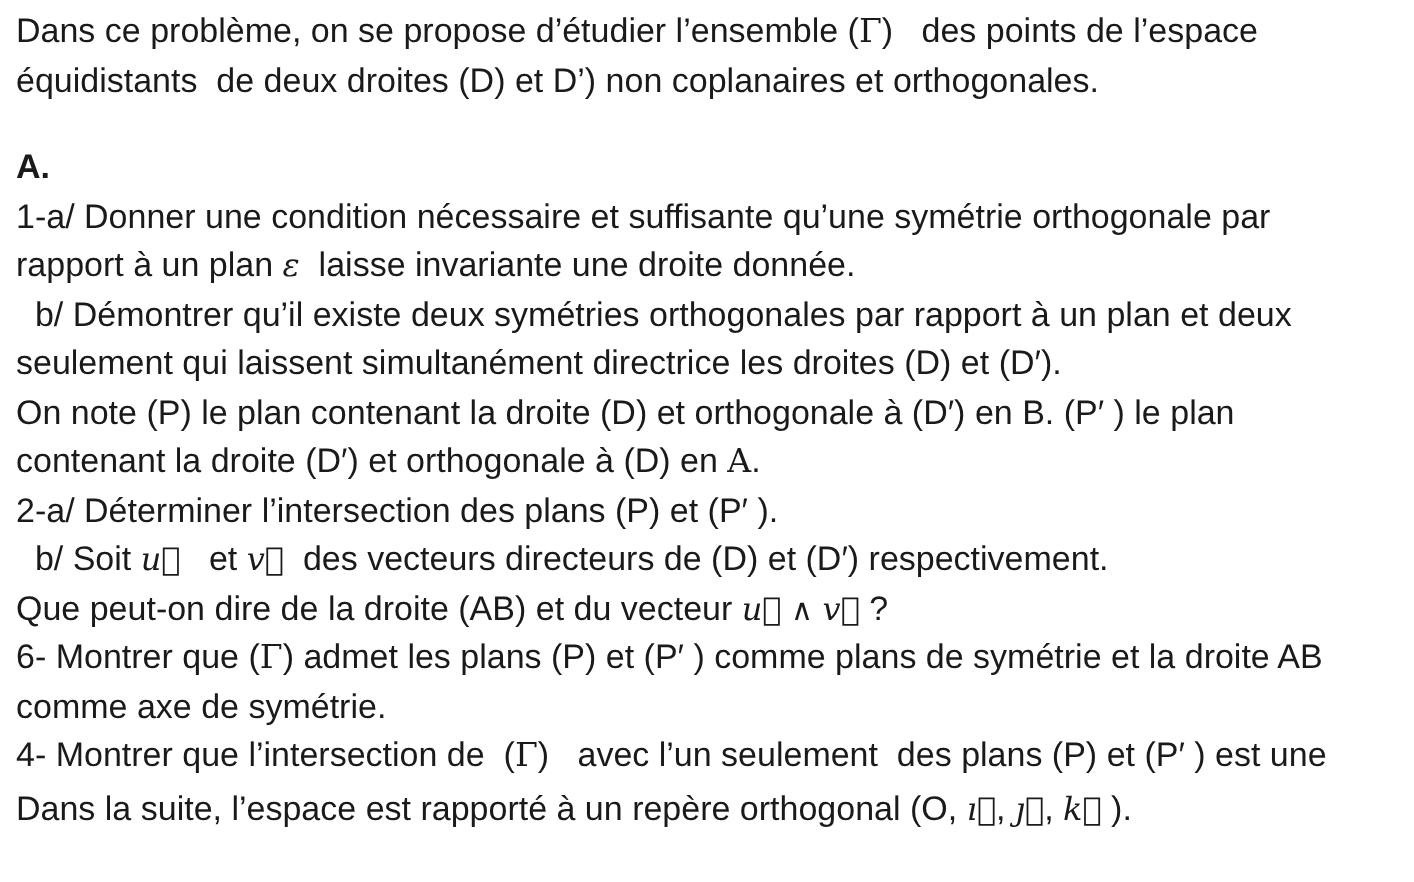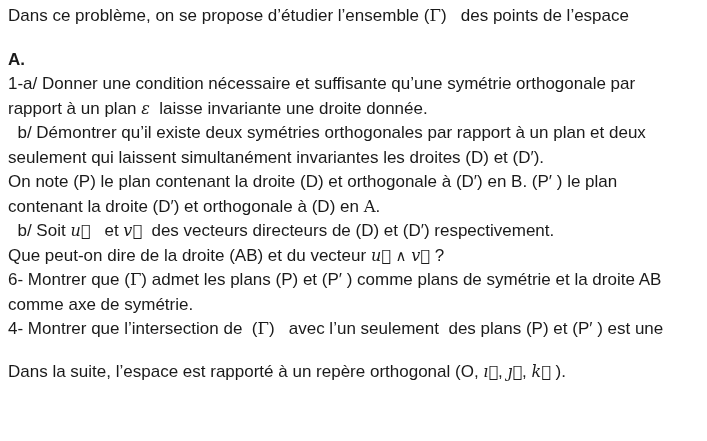--- a/index.html
+++ b/index.html
@@ -18,21 +18,21 @@
     color: #1a1a1a;
     font-family: "Liberation Sans", sans-serif;
     font-size: 17px;
   }
   .line {
     height: 24.5px;
     line-height: 24.5px;
     white-space: pre;
   }
   .line[data-name="section-a-heading"] { margin-top: 19px; }
-  .line[data-name="footer-line"] { margin-top: 18px; }
+  .line[data-name="footer-line"] { margin-top: 2px; }
   .seg-normal {
     font-family: "Liberation Sans", sans-serif;
   }
   .seg-bold {
     font-family: "Liberation Sans", sans-serif;
     font-weight: 700;
   }
   .seg-math {
     font-family: "DejaVu Serif", serif;
     font-style: italic;
@@ -46,27 +46,29 @@
     font-family: "DejaVu Sans", sans-serif;
     font-size: 15px;
   }
 </style>
 </head>
 <body>
 
 <div class="page" data-name="document-page">
   <div data-name="document-body">
       <div class="line" data-name="intro-line-1"><span class="seg-normal" data-name="text-run">Dans ce problème, on se propose d’étudier l’ensemble (</span><span class="seg-serif" data-name="math-symbol">Γ</span><span class="seg-normal" data-name="text-run">)   des points de l’espace</span></div>
+      <div class="line" data-name="intro-line-2"><span class="seg-normal" data-name="text-run">équidistants  de deux droites (D) et D’) non coplanaires et orthogonales.</span></div>
       <div class="line" data-name="section-a-heading"><span class="seg-bold" data-name="text-run">A.</span></div>
       <div class="line" data-name="q1a-line-1"><span class="seg-normal" data-name="text-run">1-a/ Donner une condition nécessaire et suffisante qu’une symétrie orthogonale par</span></div>
       <div class="line" data-name="q1a-line-2"><span class="seg-normal" data-name="text-run">rapport à un plan </span><span class="seg-math" data-name="math-symbol">ε</span><span class="seg-normal" data-name="text-run">  laisse invariante une droite donnée.</span></div>
       <div class="line" data-name="q1b-line-1"><span class="seg-normal" data-name="text-run">  b/ Démontrer qu’il existe deux symétries orthogonales par rapport à un plan et deux</span></div>
-      <div class="line" data-name="q1b-line-2"><span class="seg-normal" data-name="text-run">seulement qui laissent simultanément invariantes les droites (D) et (D′).</span></div>
+      <div class="line" data-name="q1b-line-2"><span class="seg-normal" data-name="text-run">seulement qui laissent simultanément directrice les droites (D) et (D′).</span></div>
       <div class="line" data-name="note-line-1"><span class="seg-normal" data-name="text-run">On note (P) le plan contenant la droite (D) et orthogonale à (D′) en B. (P′ ) le plan</span></div>
       <div class="line" data-name="note-line-2"><span class="seg-normal" data-name="text-run">contenant la droite (D′) et orthogonale à (D) en </span><span class="seg-serif" data-name="math-symbol">A</span><span class="seg-normal" data-name="text-run">.</span></div>
+      <div class="line" data-name="q2a-line"><span class="seg-normal" data-name="text-run">2-a/ Déterminer l’intersection des plans (P) et (P′ ).</span></div>
       <div class="line" data-name="q2b-line"><span class="seg-normal" data-name="text-run">  b/ Soit </span><span class="seg-math" data-name="math-symbol">u⃗</span><span class="seg-normal" data-name="text-run">   et </span><span class="seg-math" data-name="math-symbol">v⃗</span><span class="seg-normal" data-name="text-run">  des vecteurs directeurs de (D) et (D′) respectivement.</span></div>
       <div class="line" data-name="q2b-question-line"><span class="seg-normal" data-name="text-run">Que peut-on dire de la droite (AB) et du vecteur </span><span class="seg-math" data-name="math-symbol">u⃗</span><span class="seg-op" data-name="math-symbol"> ∧ </span><span class="seg-math" data-name="math-symbol">v⃗</span><span class="seg-normal" data-name="text-run"> ?</span></div>
       <div class="line" data-name="q3-line-1"><span class="seg-normal" data-name="text-run">6- Montrer que (</span><span class="seg-serif" data-name="math-symbol">Γ</span><span class="seg-normal" data-name="text-run">) admet les plans (P) et (P′ ) comme plans de symétrie et la droite AB</span></div>
       <div class="line" data-name="q3-line-2"><span class="seg-normal" data-name="text-run">comme axe de symétrie.</span></div>
       <div class="line" data-name="q4-line-1"><span class="seg-normal" data-name="text-run">4- Montrer que l’intersection de  (</span><span class="seg-serif" data-name="math-symbol">Γ</span><span class="seg-normal" data-name="text-run">)   avec l’un seulement  des plans (P) et (P′ ) est une</span></div>
       <div class="line" data-name="footer-line"><span class="seg-normal" data-name="text-run">Dans la suite, l’espace est rapporté à un repère orthogonal (O, </span><span class="seg-math" data-name="math-symbol">ı⃗</span><span class="seg-normal" data-name="text-run">, </span><span class="seg-math" data-name="math-symbol">ȷ⃗</span><span class="seg-normal" data-name="text-run">, </span><span class="seg-math" data-name="math-symbol">k⃗</span><span class="seg-normal" data-name="text-run"> ).</span></div>
     </div>
 </div>
 
 </body></html>

